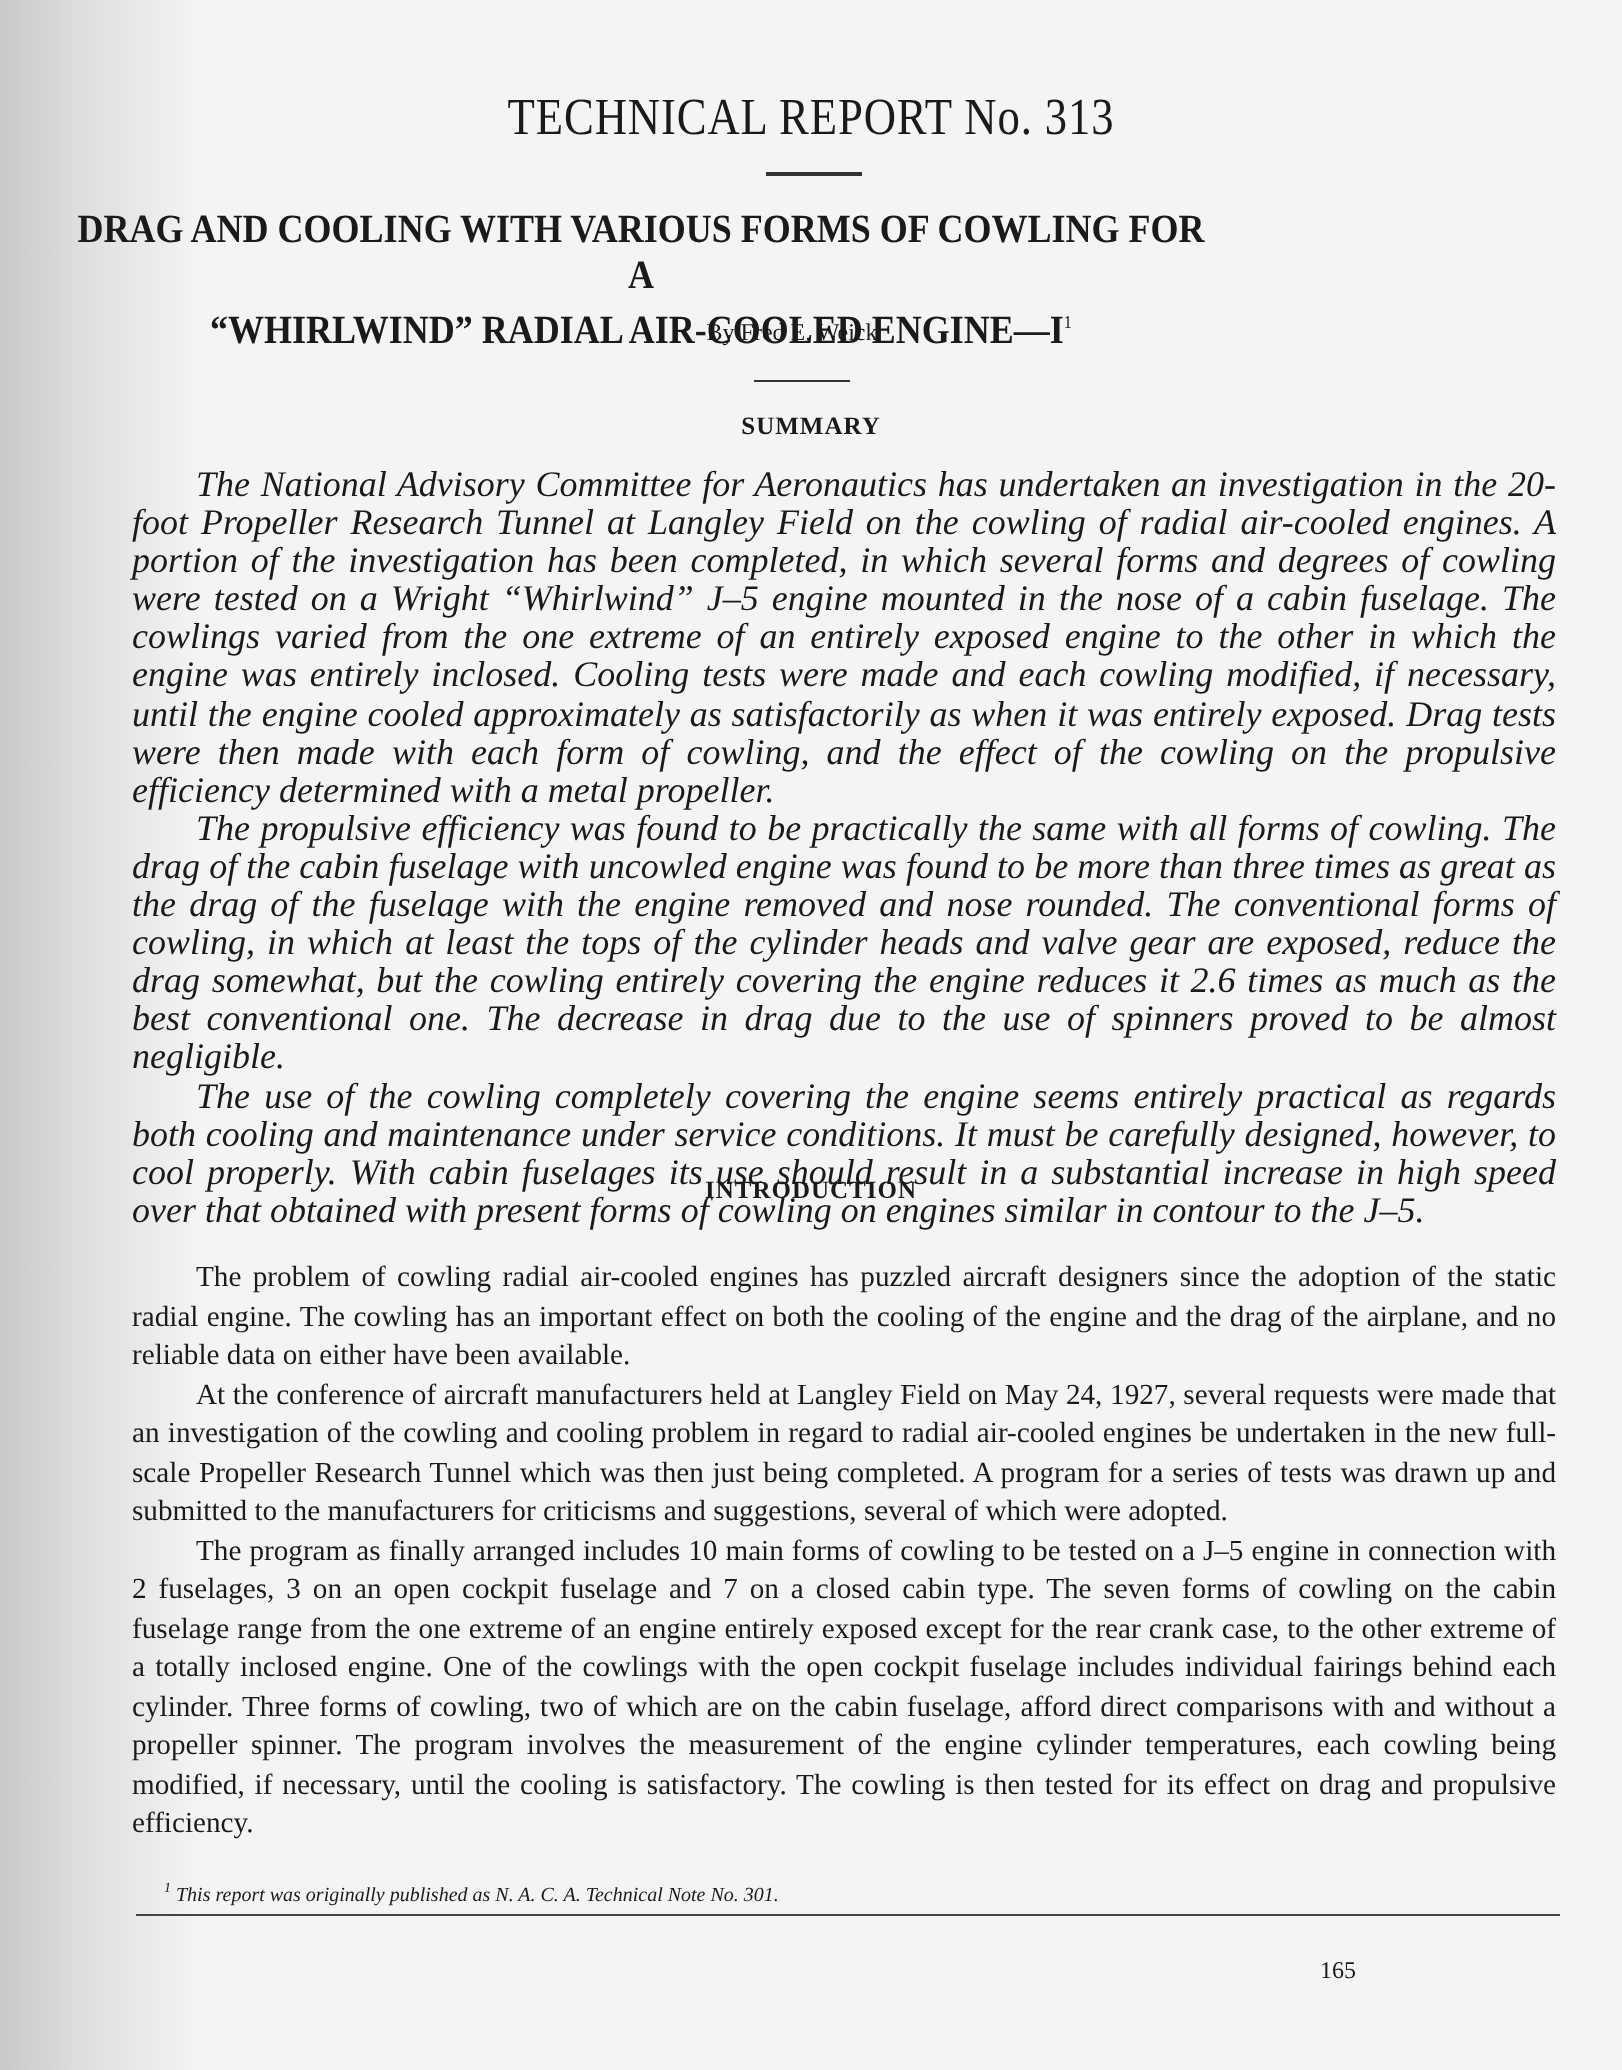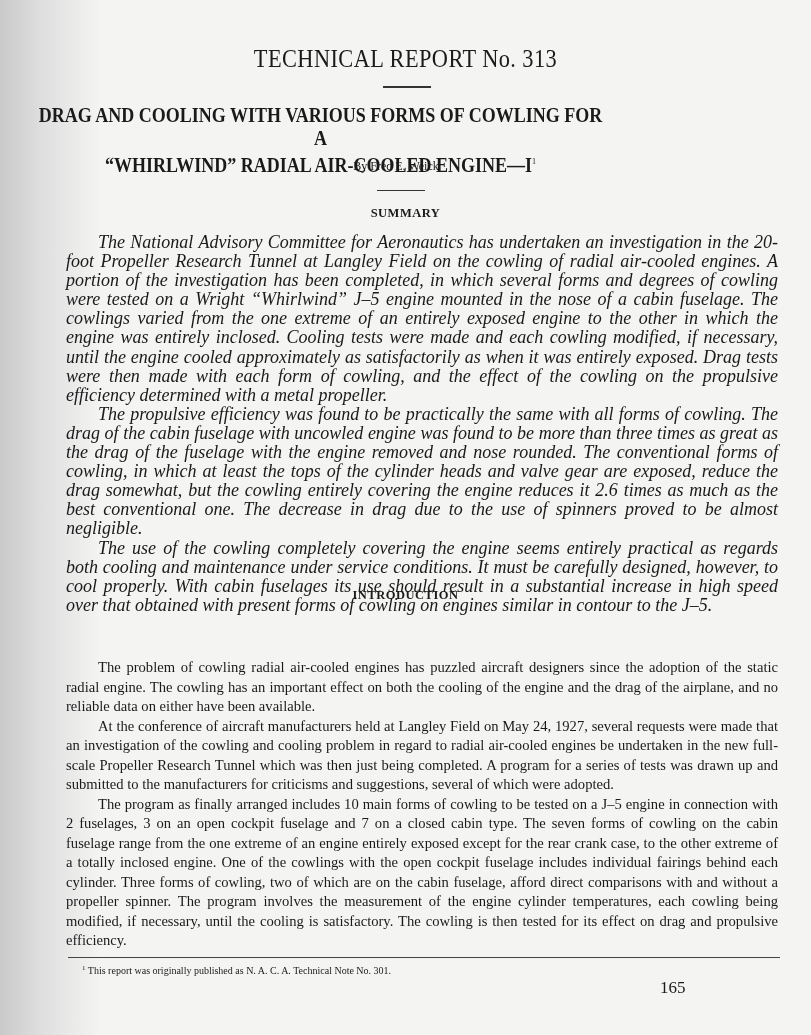--- a/index.html
+++ b/index.html
@@ -37,31 +37,31 @@
     position: absolute; left: 0; width: 811px; text-align: center;
     font-size: 12.5px; font-weight: bold; letter-spacing: 0.5px;
   }
   .summary-head { top: 206px; }
   .intro-head { top: 588px; }
   .body-block {
     position: absolute; left: 66px; width: 712px;
     text-align: justify; font-size: 18px; line-height: 19.1px;
   }
   .summary-block { top: 233px; font-style: italic; }
-  .intro-block { top: 630px; font-size: 14.6px; line-height: 19.5px; margin-top: 28px; }
+  .intro-block { top: 630px; font-size: 14.6px; line-height: 19.5px; }
   .body-block p { margin: 0; text-indent: 32px; }
   .footnote-rule {
     position: absolute; top: 957px; left: 68px; width: 712px; height: 1px; background: #444;
   }
   .footnote {
-    position: absolute; top: 964px; left: 82px; font-size: 10px;
+    position: absolute; top: 940px; left: 82px; font-size: 10px; font-style: italic;
   }
   .footnote sup { font-size: 7px; }
   .page-number {
-    position: absolute; top: 978px; left: 660px; font-size: 17px;
+    position: absolute; top: 978px; left: 660px; font-size: 12px;
   }
   sup.ref { font-size: 9px; font-weight: normal; vertical-align: super; }
 </style>
 </head>
 <body>
 
 <div class="page-shade"></div>
 
 <div class="content">
   <div class="report-number">TECHNICAL REPORT No. 313</div>

